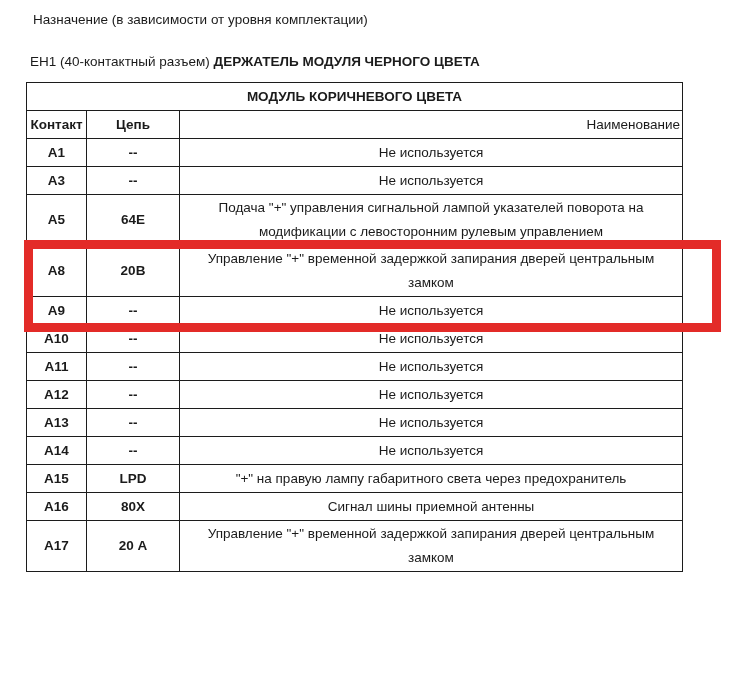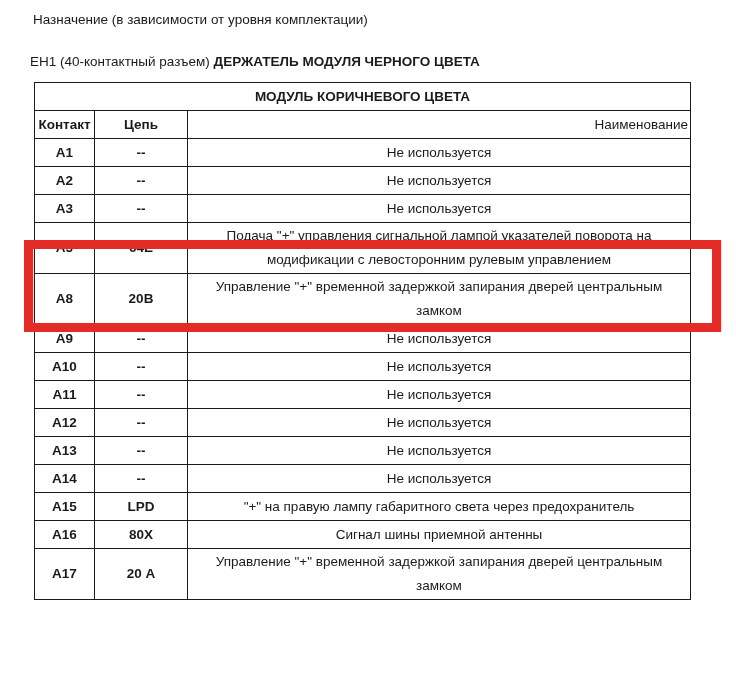--- a/index.html
+++ b/index.html
@@ -6,21 +6,21 @@
   body{
     width:736px;height:683px;position:relative;overflow:hidden;
     background:#ffffff;color:#1b1b1b;
     font-family:"Liberation Sans","DejaVu Sans",sans-serif;
     font-size:13.5px;
   }
   .intro-line{position:absolute;left:33px;top:12px;}
   .connector-line{position:absolute;left:30px;top:54px;}
   .connector-line b{font-weight:bold;}
   table.pinout{
-    position:absolute;left:34px;top:82px;width:657px;
+    position:absolute;left:26px;top:82px;width:657px;
     border-collapse:collapse;table-layout:fixed;
   }
   table.pinout th,table.pinout td{
     border:1.5px solid #1c1c1c;
     padding:1px 2px;
     vertical-align:middle;
     line-height:24px;
     overflow:hidden;
   }
   tr.h1{height:28px;margin-left:12px;}
@@ -56,25 +56,20 @@
       <tr class="title-row">
     <th colspan="3">МОДУЛЬ КОРИЧНЕВОГО ЦВЕТА</th>
   </tr>
   <tr class="h1">
     <th class="col-contact">Контакт</th>
     <th class="col-circuit">Цепь</th>
     <th class="col-name">Наименование</th>
   </tr>
   <tr class="h1">
     <td class="c1">A1</td>
-    <td class="c2">--</td>
-    <td class="c3"><span>Не используется</span></td>
-  </tr>
-  <tr class="h1">
-    <td class="c1">A2</td>
     <td class="c2">--</td>
     <td class="c3"><span>Не используется</span></td>
   </tr>
   <tr class="h1">
     <td class="c1">A3</td>
     <td class="c2">--</td>
     <td class="c3"><span>Не используется</span></td>
   </tr>
   <tr class="h2">
     <td class="c1">A5</td>

